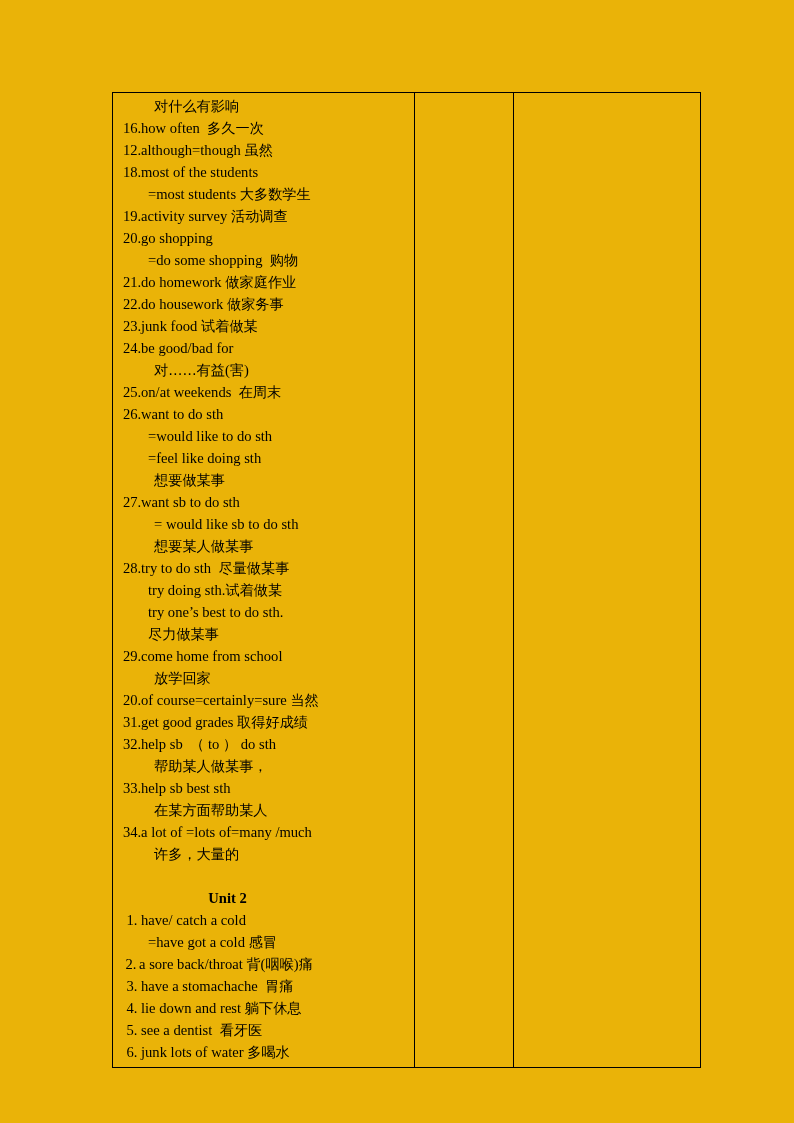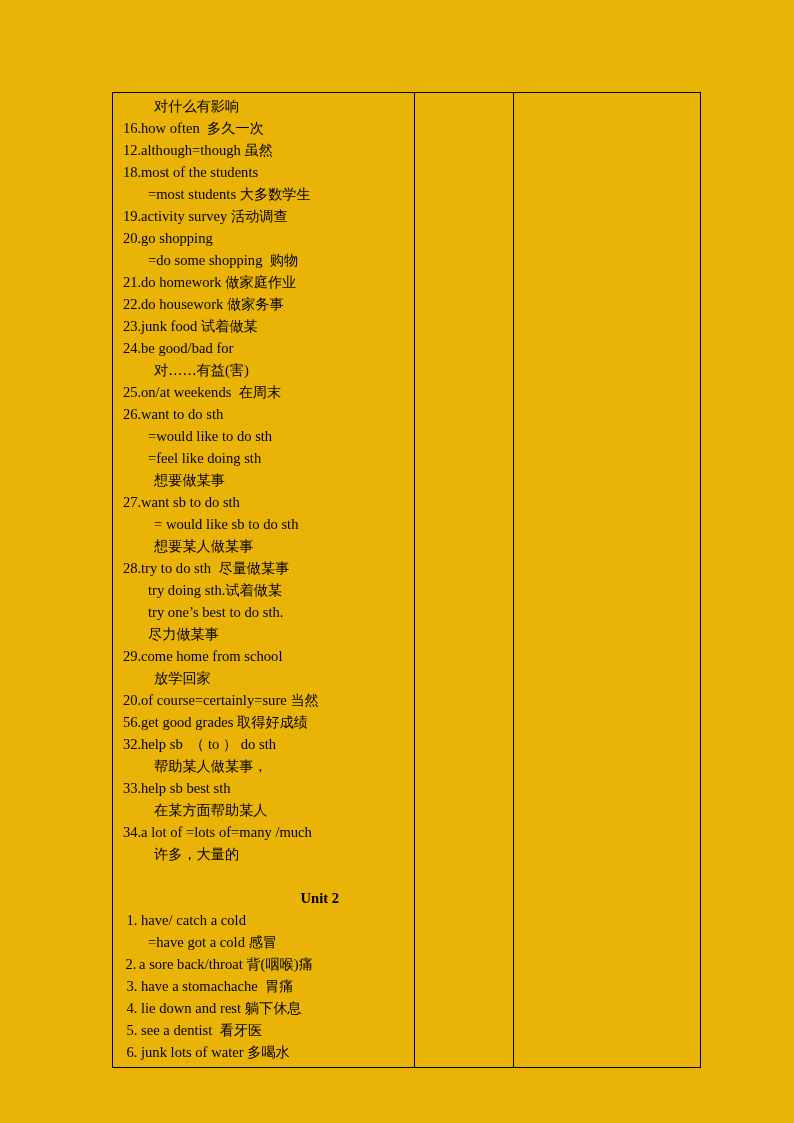--- a/index.html
+++ b/index.html
@@ -61,21 +61,21 @@
     text-align: center;
     padding-left: 7px;
     box-sizing: border-box;
   }
   .line .num.nogap { width: 23px; }
   .line.cont { padding-left: 32px; }
   .line.cont-deep { padding-left: 38px; }
   .line.first-cont { padding-left: 38px; }
   .line.blank { height: 22px; }
   .line.heading {
-    text-align: right;
+    text-align: center;
     font-weight: bold;
     padding-right: 72px;
   }
   .zh {
     font-family: "DejaVu Sans", "Liberation Sans", sans-serif;
     font-size: 14.2px;
   }
 </style>
 </head>
 <body>
@@ -107,21 +107,21 @@
               <div class="line"><span class="num">27.</span><span><span>want sb to do sth</span></span></div>
               <div class="line cont-deep"><span>= would like sb to do sth</span></div>
               <div class="line cont-deep"><span class="zh">想要某人做某事</span></div>
               <div class="line"><span class="num">28.</span><span><span>try to do sth  </span><span class="zh">尽量做某事</span></span></div>
               <div class="line cont"><span>try doing sth.</span><span class="zh">试着做某</span></div>
               <div class="line cont"><span>try one’s best to do sth.</span></div>
               <div class="line cont"><span class="zh">尽力做某事</span></div>
               <div class="line"><span class="num">29.</span><span><span>come home from school</span></span></div>
               <div class="line cont-deep"><span class="zh">放学回家</span></div>
               <div class="line"><span class="num">20.</span><span><span>of course=certainly=sure </span><span class="zh">当然</span></span></div>
-              <div class="line"><span class="num">56.</span><span><span>get good grades </span><span class="zh">取得好成绩</span></span></div>
+              <div class="line"><span class="num">31.</span><span><span>get good grades </span><span class="zh">取得好成绩</span></span></div>
               <div class="line"><span class="num">32.</span><span><span>help sb  </span><span class="zh">（</span><span> to </span><span class="zh">）</span><span> do sth</span></span></div>
               <div class="line cont-deep"><span class="zh">帮助某人做某事，</span></div>
               <div class="line"><span class="num">33.</span><span><span>help sb best sth</span></span></div>
               <div class="line cont-deep"><span class="zh">在某方面帮助某人</span></div>
               <div class="line"><span class="num">34.</span><span><span>a lot of =lots of=many /much</span></span></div>
               <div class="line cont-deep"><span class="zh">许多，大量的</span></div>
               <div class="line blank">&nbsp;</div>
               <div class="line heading"><span>Unit 2</span></div>
               <div class="line"><span class="num">1.</span><span><span>have/ catch a cold</span></span></div>
               <div class="line cont"><span>=have got a cold </span><span class="zh">感冒</span></div>

